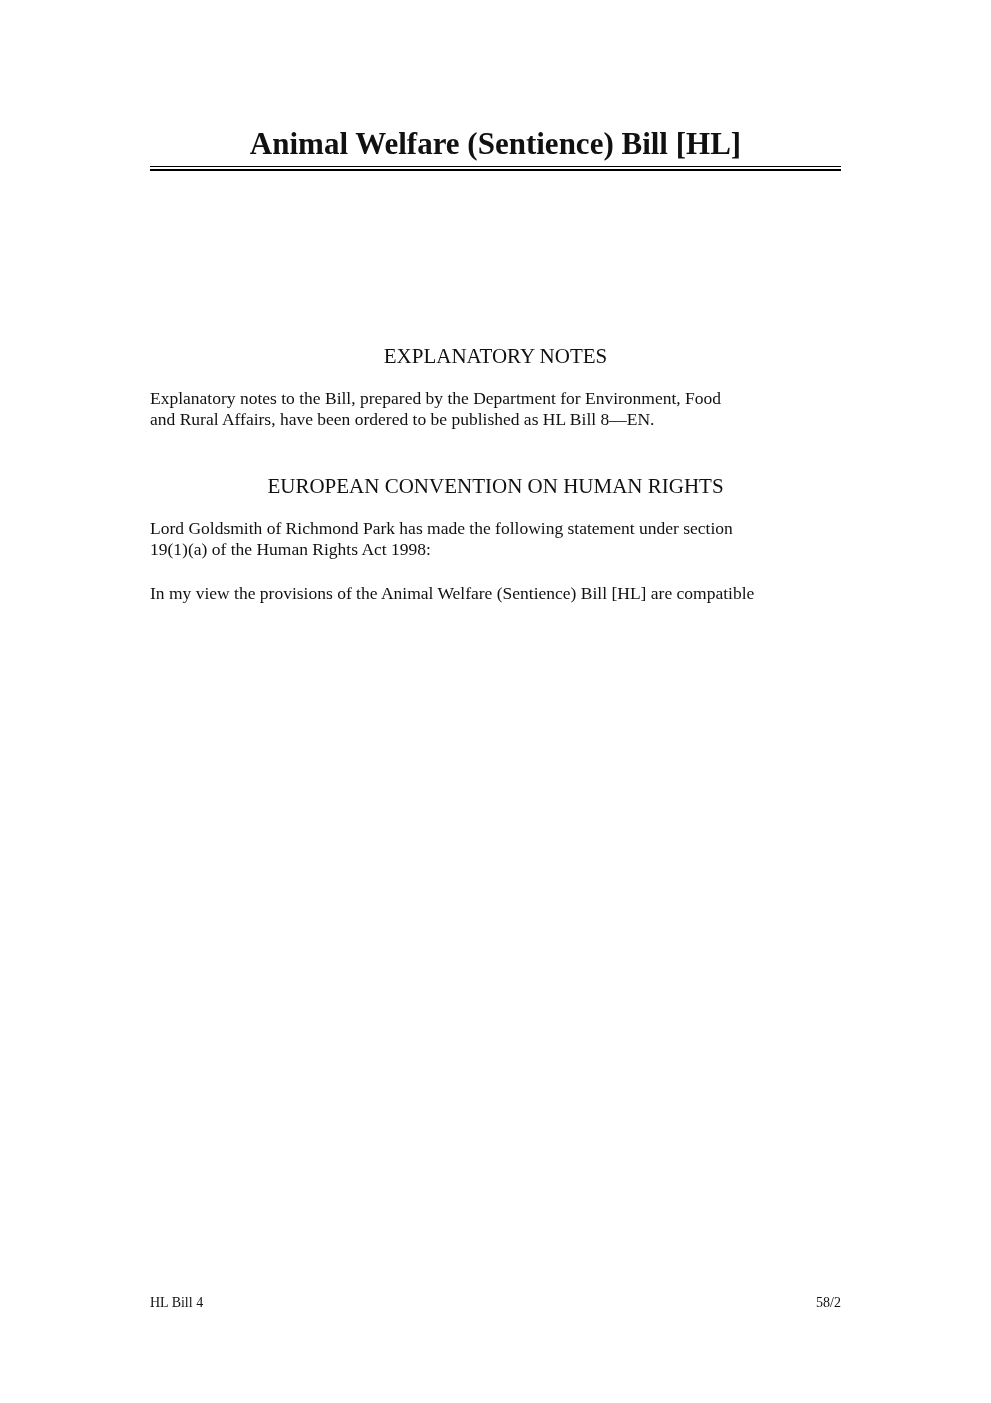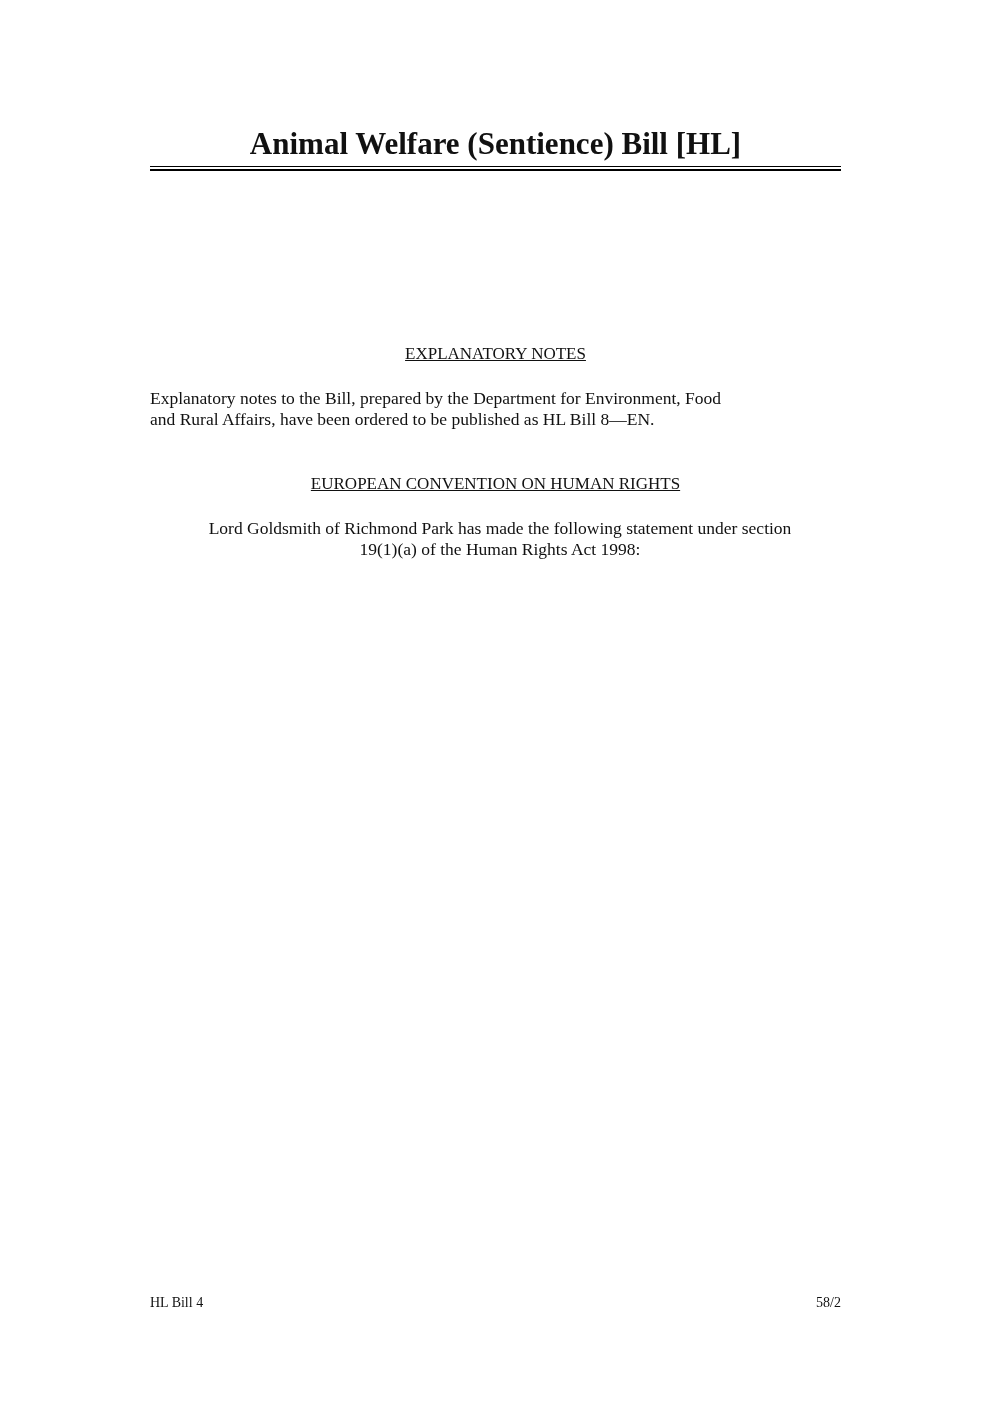--- a/index.html
+++ b/index.html
@@ -1,41 +1,42 @@
 <!DOCTYPE html>
 <html><head>
 <meta charset="utf-8">
 <style>
   html, body { margin:0; padding:0; background:#ffffff; }
   body { width:991px; height:1403px; position:relative; font-family:"Liberation Serif","DejaVu Serif",serif; color:#111; }
   .page { position:absolute; left:0; top:16px; width:991px; height:1403px; }
   .title { position:absolute; left:150px; width:691px; top:110px; text-align:center; font-size:31px; font-weight:bold; letter-spacing:0px; }
   .rule-thin { position:absolute; left:150px; width:691px; top:150px; height:1px; background:#000; }
   .rule-thick { position:absolute; left:150px; width:691px; top:153px; height:2px; background:#000; }
-  .heading { position:absolute; left:150px; width:691px; text-align:center; font-size:17px;text-decoration:underline; }
+  .heading { position:absolute; left:150px; width:691px; text-align:center; font-size:21px; }
   .para { position:absolute; left:150px; width:700px; font-size:17.5px; line-height:21px; }
   .footer { position:absolute; top:1279px; font-size:14px; }
 </style>
 </head>
 <body>
 
 <div class="page">
   <div class="title">Animal Welfare (Sentience) Bill [HL]</div>
   <div class="rule-thin"></div>
   <div class="rule-thick"></div>
 
   <div class="heading" style="top:328px;">EXPLANATORY NOTES</div>
   <div class="para" style="top:372px;">
     <div>Explanatory notes to the Bill, prepared by the Department for Environment, Food</div>
     <div>and Rural Affairs, have been ordered to be published as HL Bill 8—EN.</div>
   </div>
 
   <div class="heading" style="top:458px;">EUROPEAN CONVENTION ON HUMAN RIGHTS</div>
-  <div class="para" style="top:502px;text-align:center;">
+  <div class="para" style="top:502px;">
     <div>Lord Goldsmith of Richmond Park has made the following statement under section</div>
     <div>19(1)(a) of the Human Rights Act 1998:</div>
   </div>
   <div class="para" style="top:567px;">
+    <div>In my view the provisions of the Animal Welfare (Sentience) Bill [HL] are compatible</div>
   </div>
 
   <div class="footer" style="left:150px;">HL Bill 4</div>
   <div class="footer" style="right:150px;">58/2</div>
 </div>
 
 </body></html>

